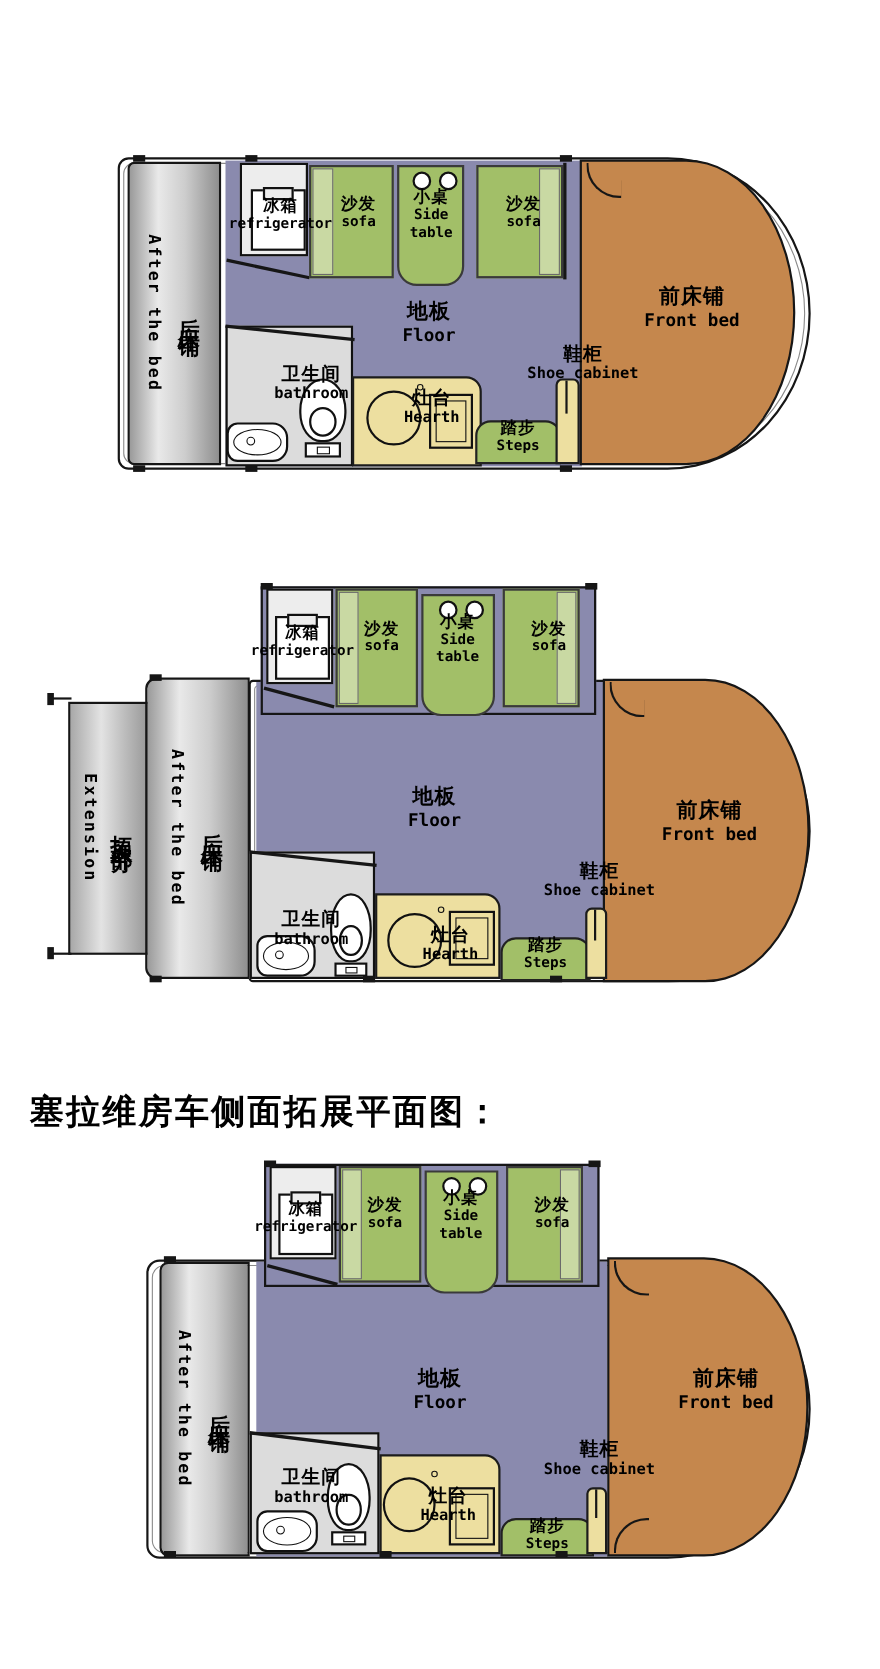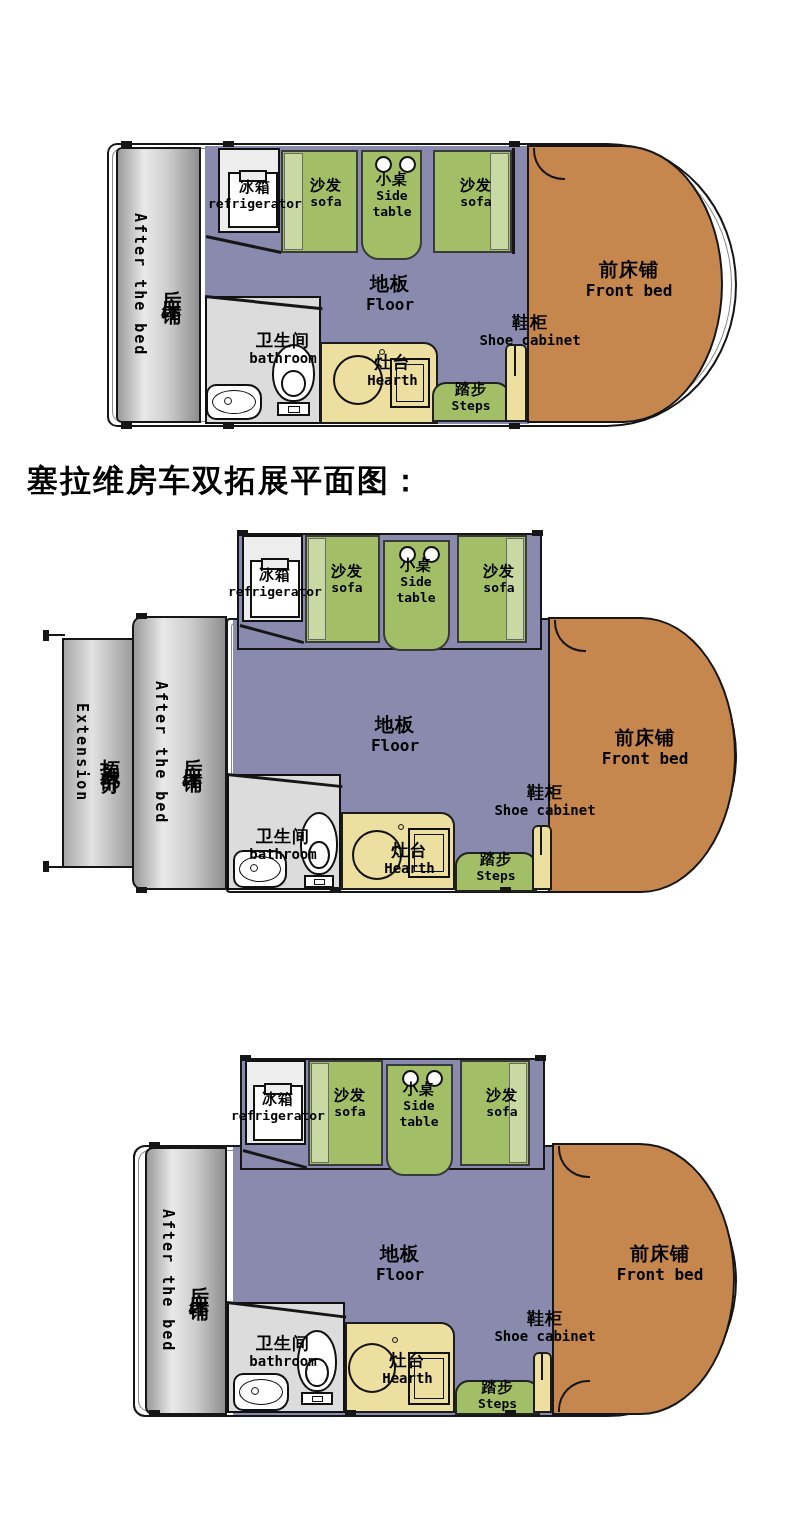--- a/index.html
+++ b/index.html
@@ -62,21 +62,21 @@
        border-bottom:2px solid #161616;border-bottom-left-radius:30px;}
   .slant{position:absolute;height:0;border-top:3px solid #161616;transform-origin:left center;}
   .wallv{position:absolute;background:#161616;}
   .rail{position:absolute;background:#161616;height:2px;}
 </style>
 </head>
 <body>
 
 <div id="stage">
 
-  <div class="title" style="left:27px;top:460px">塞拉维房车双拓展平面图：</div>
+  <div class="title" style="left:27px;top:990px">塞拉维房车侧面拓展平面图：</div>
 
   <div class="z" style="left:105px;top:140px;width:645px;height:292px">
     <div class="z bd body-shell" style="left:2px;top:3px;width:630px;height:284px;border-radius:10px 130px 130px 10px / 10px 142px 142px 10px"></div>
     <div class="z floor" style="left:100px;top:6px;width:324px;height:278px"></div>
     <div class="z bd bedrear" style="left:11px;top:7px;width:85px;height:276px;border-radius:6px 0 0 6px">
       <div class="vband">
         <span class="ven">After the bed</span>
         <span class="vcn">后床铺</span>
       </div>
     </div>

